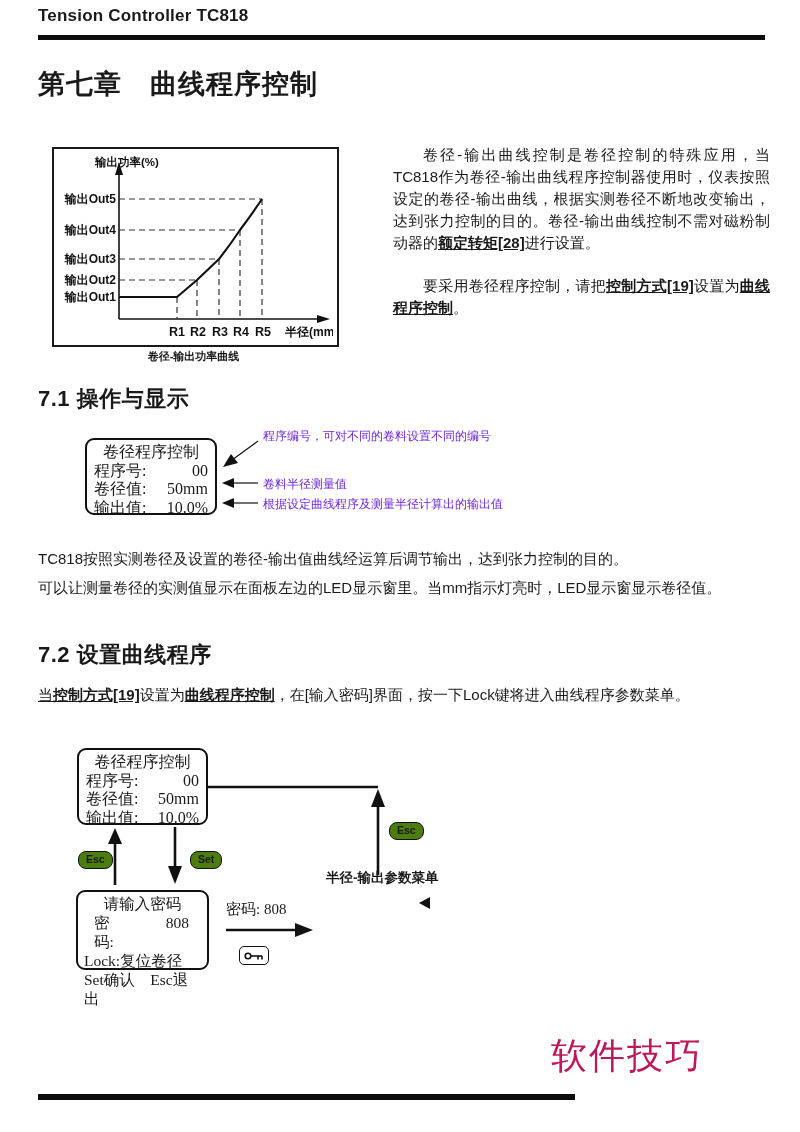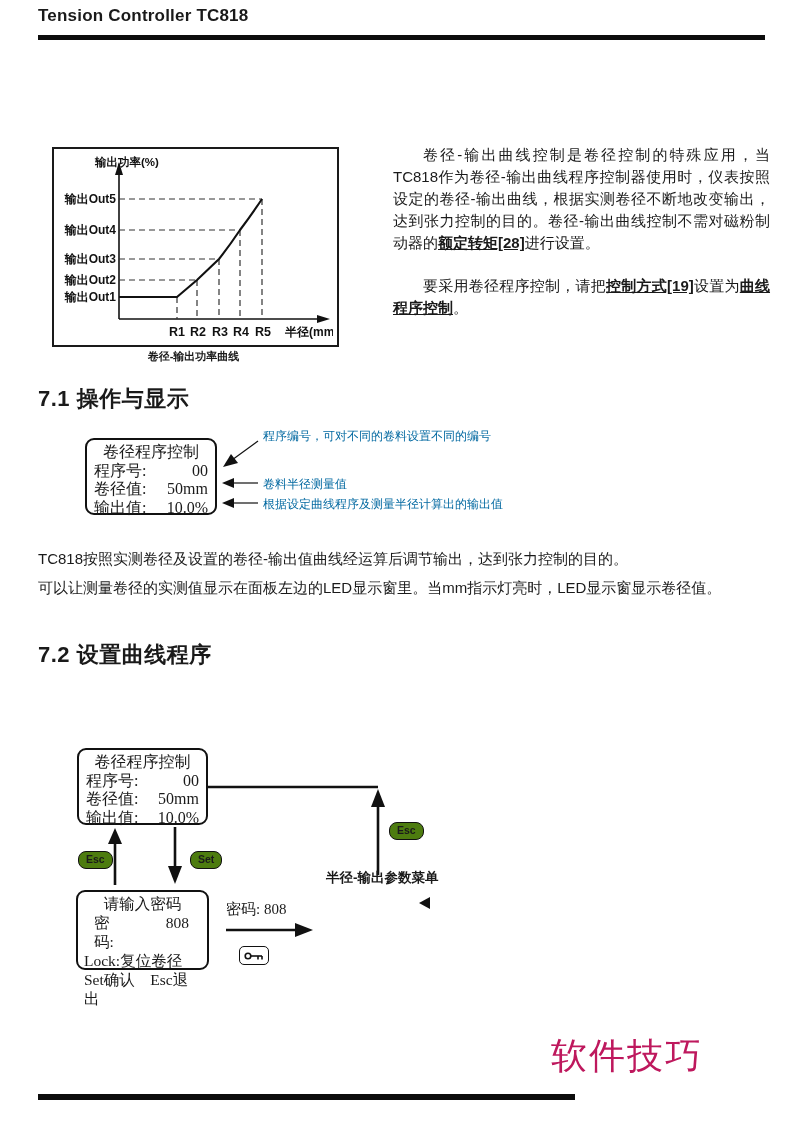--- a/index.html
+++ b/index.html
@@ -23,21 +23,21 @@
   .sec-h{font-size:22px;font-weight:bold;letter-spacing:.5px;}
   
   .lcd{border:2.5px solid #111;border-radius:9px;background:#fff;
        font-family:"Liberation Serif","DejaVu Serif",serif;font-size:16px;line-height:18.5px;
        padding:3px 7px 0 7px;box-sizing:border-box;}
   .lcd .t{text-align:center;}
   .lcd .row{display:flex;justify-content:space-between;}
   .lcd1{left:85px;top:438px;width:132px;height:77px;}
   .lcd2{left:77px;top:748px;width:131px;height:77px;}
   
-  .anno{font-size:12px;color:#0369a1;white-space:nowrap;}
+  .anno{font-size:12px;color:#6d28d9;white-space:nowrap;}
   
   .body-txt{font-size:15px;line-height:29px;}
   
   .p72{left:38px;top:686px;width:740px;font-size:15px;}
   
   .keycap{border:1.5px solid #111;border-radius:8px;background:#4d7c0f;
           font-size:10.5px;font-weight:bold;padding:1px 7px 2px 7px;line-height:13px;}
   
   .pwd{left:76px;top:890px;width:133px;height:80px;border:2.5px solid #111;border-radius:9px;
        font-family:"Liberation Serif","DejaVu Serif",serif;font-size:15.5px;line-height:19px;
@@ -59,20 +59,21 @@
   .watermark{left:551px;top:1032px;font-size:36px;color:#be185d;letter-spacing:2px;white-space:nowrap;}
   svg{display:block;}
 </style>
 </head>
 <body>
 
 <div class="page">
 
   <div class="abs hdr-title">Tension Controller TC818</div>
   <div class="abs hdr-rule"></div>
+  <div class="abs chapter">第七章　曲线程序控制</div>
 
   <div class="abs fig-box">
     <svg width="279" height="192" viewBox="0 0 279 192">
 
       <line x1="65" y1="24" x2="65" y2="170" stroke="#111" stroke-width="1.6"></line>
       <polygon points="65,13 61,26 69,26" fill="#111"></polygon>
       <line x1="65" y1="170" x2="266" y2="170" stroke="#111" stroke-width="1.6"></line>
       <polygon points="276,170 263,166 263,174" fill="#111"></polygon>
 
       <line x1="65" y1="50" x2="208" y2="50" stroke="#333" stroke-width="1.2" stroke-dasharray="6,4"></line>
@@ -138,20 +139,21 @@
   <div class="abs anno" style="left:263px;top:428px;">程序编号，可对不同的卷料设置不同的编号</div>
   <div class="abs anno" style="left:263px;top:476px;">卷料半径测量值</div>
   <div class="abs anno" style="left:263px;top:496px;">根据设定曲线程序及测量半径计算出的输出值</div>
 
   <div class="abs body-txt" style="left:38px;top:544px;width:740px;">
     <div>TC818按照实测卷径及设置的卷径-输出值曲线经运算后调节输出，达到张力控制的目的。</div>
     <div>可以让测量卷径的实测值显示在面板左边的LED显示窗里。当mm指示灯亮时，LED显示窗显示卷径值。</div>
   </div>
 
   <div class="abs sec-h" style="left:38px;top:640px;">7.2 设置曲线程序</div>
+  <div class="abs p72"><span class="u">当</span><span class="bu">控制方式[19]</span><span>设置为</span><span class="bu">曲线程序控制</span><span>，在[输入密码]界面，按一下Lock键将进入曲线程序参数菜单。</span></div>
 
   <svg class="abs" style="left:60px;top:740px;" width="400" height="335" viewBox="0 0 400 335">
 
     <line x1="148" y1="47" x2="318" y2="47" stroke="#111" stroke-width="2.6"></line>
     <line x1="318" y1="62" x2="318" y2="135" stroke="#111" stroke-width="2.6"></line>
     <polygon points="318,49 311,67 325,67" fill="#111"></polygon>
 
     <line x1="55" y1="145" x2="55" y2="100" stroke="#111" stroke-width="2.6"></line>
     <polygon points="55,88 48,104 62,104" fill="#111"></polygon>
 

